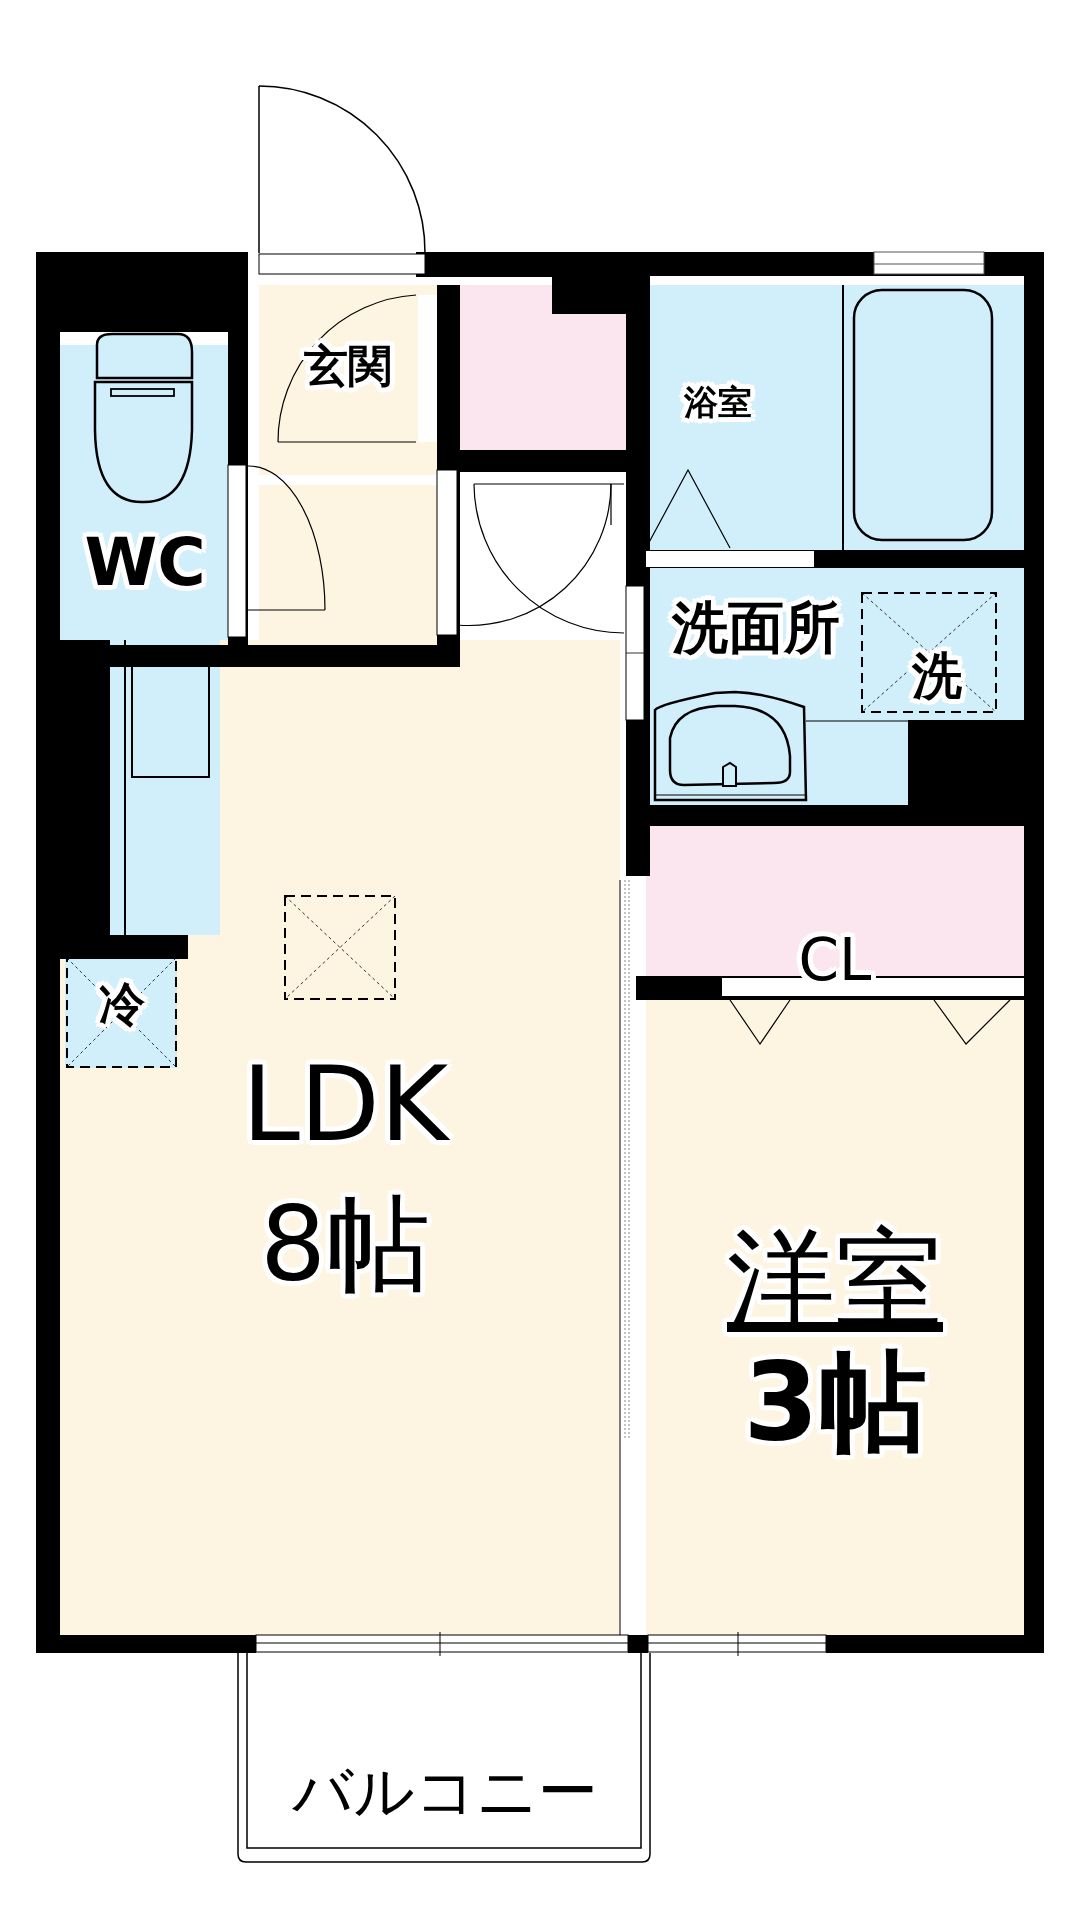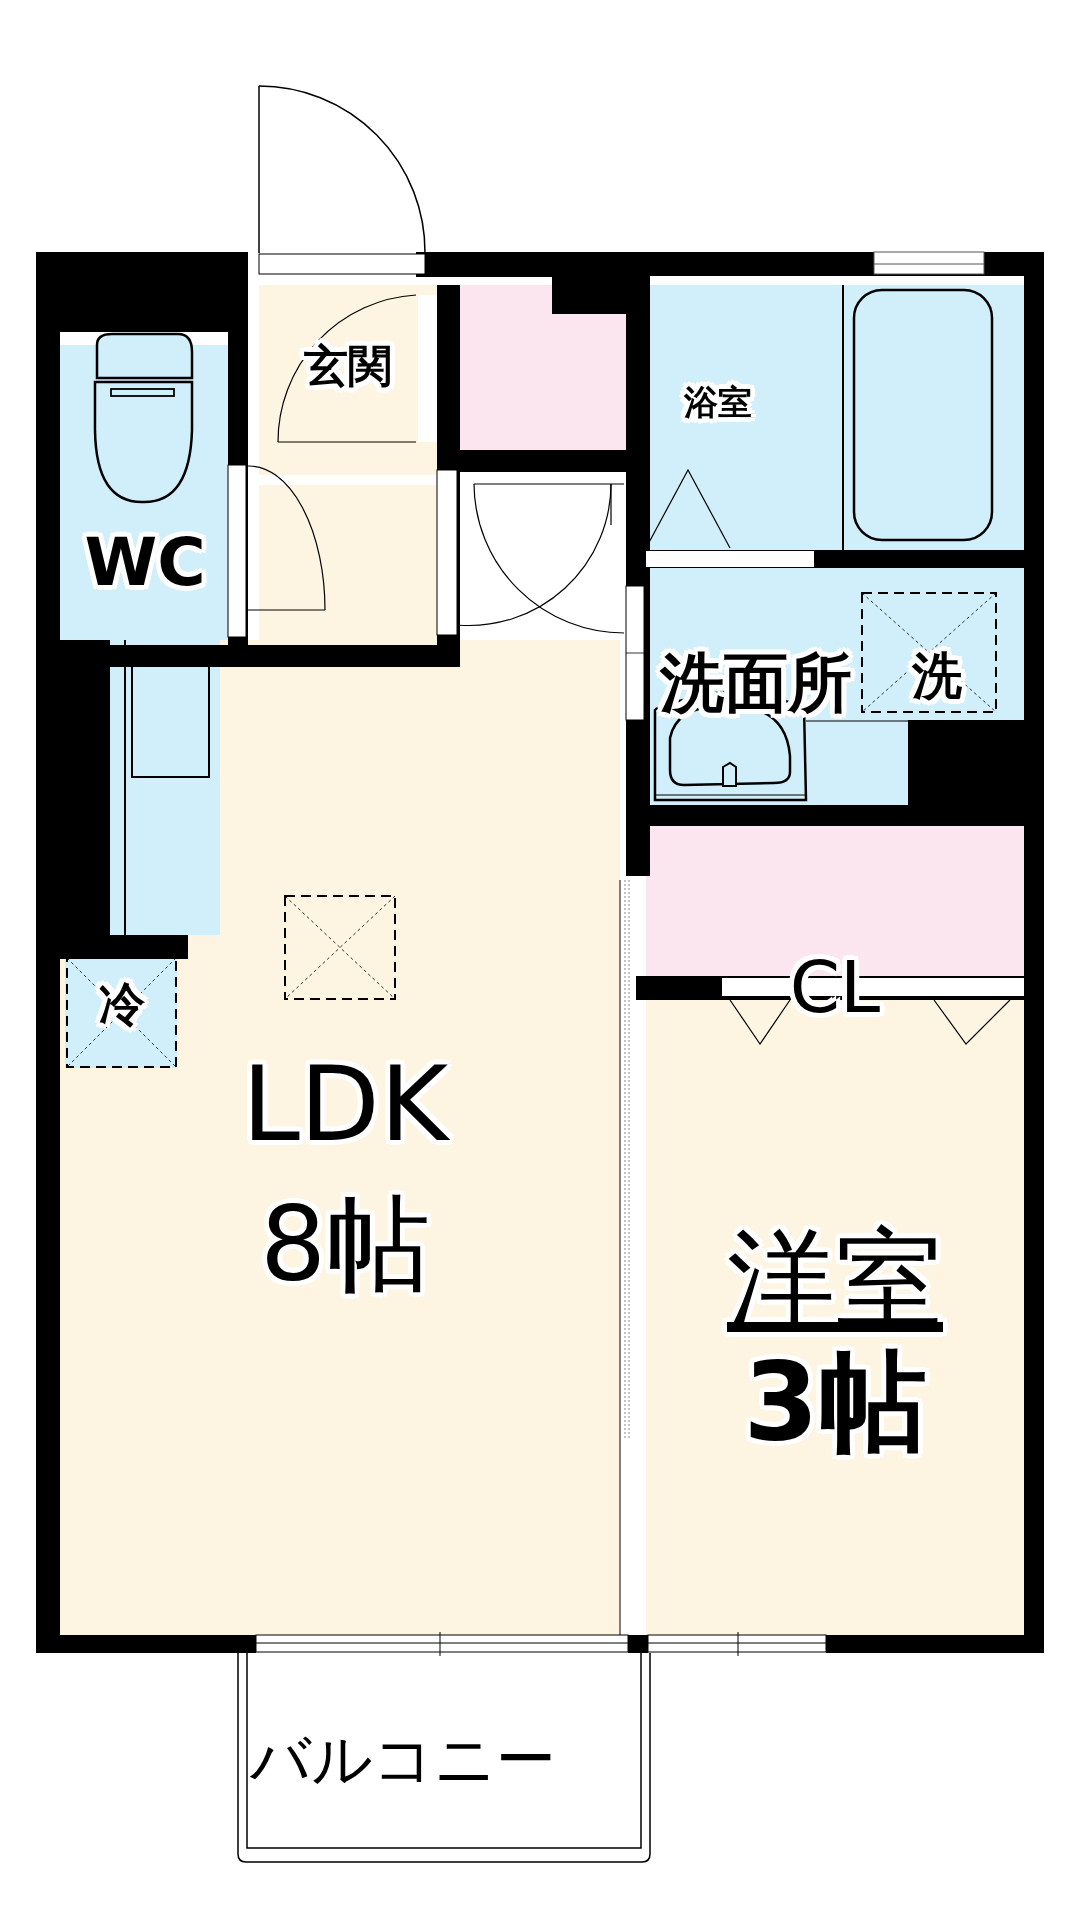--- a/index.html
+++ b/index.html
@@ -4,21 +4,21 @@
 <style>
   html,body{margin:0;padding:0;background:#fff;}
   body{width:1080px;height:1932px;position:relative;overflow:hidden;font-family:"DejaVu Sans","Liberation Sans",sans-serif;}
   .wall{position:absolute;background:#000;}
   .room{position:absolute;}
   .label{position:absolute;color:#000;font-weight:bold;white-space:nowrap;
     text-shadow:
       -4px -4px 0 #fff, 4px -4px 0 #fff, -4px 4px 0 #fff, 4px 4px 0 #fff,
       0 -5px 0 #fff, 0 5px 0 #fff, -5px 0 0 #fff, 5px 0 0 #fff;
     text-align:center;line-height:1.05;}
-  .plain{position:absolute;color:#000;white-space:nowrap;}
+  .plain{position:absolute;color:#000;white-space:nowrap;text-align:center;margin-top:32px;}
   svg{position:absolute;left:0;top:0;}
 </style>
 </head>
 <body>
 
 <div class="room" style="left:259px;top:285px;width:178px;height:190px;background:#fdf5e2;"></div>
 <div class="room" style="left:259px;top:485px;width:178px;height:180px;background:#fdf5e2;"></div>
 <div class="room" style="left:460px;top:285px;width:172px;height:165px;background:#fbe6f0;"></div>
 <div class="room" style="left:60px;top:345px;width:168px;height:310px;background:#d1eefb;"></div>
 <div class="room" style="left:646px;top:285px;width:378px;height:265px;background:#d1eefb;"></div>
@@ -151,21 +151,21 @@
 
   <g fill="none" stroke="#000" stroke-width="1.5">
     <path d="M238 1653 L238 1854 Q238 1862 246 1862 L642 1862 Q650 1862 650 1854 L650 1653"></path>
     <path d="M247 1653 L247 1848 L641 1848 L641 1653"></path>
   </g>
 </svg>
 
 <div class="label" style="left:268px;top:343px;width:160px;font-size:44px;">玄関</div>
 <div class="label" style="left:70px;top:528px;width:150px;font-size:66px;">WC</div>
 <div class="label" style="left:638px;top:385px;width:160px;font-size:34px;">浴室</div>
-<div class="label" style="left:656px;top:650px;width:200px;font-size:64px;">洗面所</div>
+<div class="label" style="left:656px;top:599px;width:200px;font-size:56px;">洗面所</div>
 <div class="label" style="left:902px;top:650px;width:70px;font-size:50px;">洗</div>
-<div class="label" style="left:760px;top:950px;width:150px;font-size:72px;font-weight:normal;">CL</div>
+<div class="label" style="left:760px;top:930px;width:150px;font-size:58px;font-weight:normal;">CL</div>
 <div class="label" style="left:220px;top:1050px;width:250px;font-size:104px;font-weight:normal;">LDK</div>
 <div class="label" style="left:220px;top:1165px;width:250px;font-size:104px;font-weight:normal;margin-top:25px;">8帖</div>
 <div class="label" style="left:80px;top:980px;width:84px;font-size:46px;">冷</div>
 <div class="label" style="left:690px;top:1222px;width:290px;font-size:108px;font-weight:normal;text-decoration:underline;">洋室</div>
 <div class="label" style="left:690px;top:1345px;width:290px;font-size:108px;font-weight:bold;">3帖</div>
 <div class="plain" style="left:250px;top:1720px;width:390px;font-size:60px;">バルコニー</div>
 
 </body></html>

